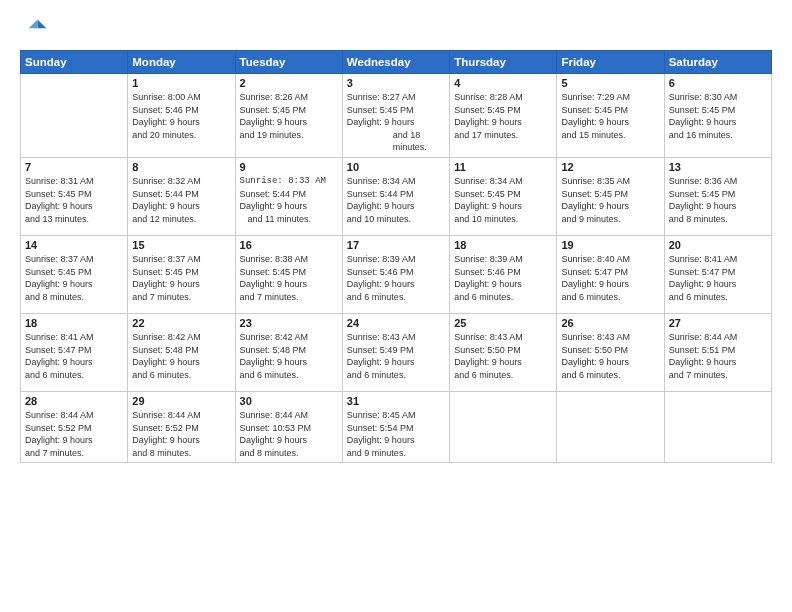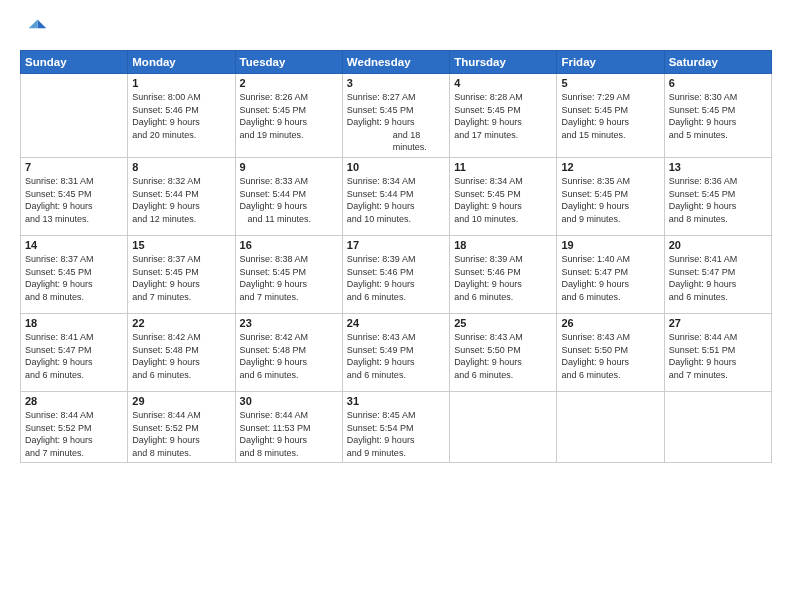--- a/index.html
+++ b/index.html
@@ -177,21 +177,21 @@
               <span style="display: block;">Daylight: 9 hours</span>
               <span style="display: block;">and 15 minutes.</span>
             </div>
           </td>
           <td>
             <span class="day-num">6</span>
             <div class="cell-text">
               <span style="display: block;">Sunrise: 8:30 AM</span>
               <span style="display: block;">Sunset: 5:45 PM</span>
               <span style="display: block;">Daylight: 9 hours</span>
-              <span style="display: block;">and 5 minutes.</span>
+              <span style="display: block;">and 16 minutes.</span>
             </div>
           </td>
         </tr>
         <tr>
           <td>
             <span class="day-num">7</span>
             <div class="cell-text">
               <span style="display: block;">Sunrise: 8:31 AM</span>
               <span style="display: block;">Sunset: 5:45 PM</span>
               <span style="display: block;">Daylight: 9 hours</span>
@@ -203,21 +203,21 @@
             <div class="cell-text">
               <span style="display: block;">Sunrise: 8:32 AM</span>
               <span style="display: block;">Sunset: 5:44 PM</span>
               <span style="display: block;">Daylight: 9 hours</span>
               <span style="display: block;">and 12 minutes.</span>
             </div>
           </td>
           <td>
             <span class="day-num">9</span>
             <div class="cell-text">
-              <span style="display: block;">Sunrise: 8:33 AM</span>
+              <span style="display: block; font-family: Liberation Mono, monospace;">Sunrise: 8:33 AM</span>
               <span style="display: block;">Sunset: 5:44 PM</span>
               <span style="display: block;">Daylight: 9 hours</span>
               <span style="display: block; padding-left: 8px;">and 11 minutes.</span>
             </div>
           </td>
           <td>
             <span class="day-num">10</span>
             <div class="cell-text">
               <span style="display: block;">Sunrise: 8:34 AM</span>
               <span style="display: block;">Sunset: 5:44 PM</span>
@@ -295,21 +295,21 @@
             <div class="cell-text">
               <span style="display: block;">Sunrise: 8:39 AM</span>
               <span style="display: block;">Sunset: 5:46 PM</span>
               <span style="display: block;">Daylight: 9 hours</span>
               <span style="display: block;">and 6 minutes.</span>
             </div>
           </td>
           <td>
             <span class="day-num">19</span>
             <div class="cell-text">
-              <span style="display: block;">Sunrise: 1:40 AM</span>
+              <span style="display: block;">Sunrise: 8:40 AM</span>
               <span style="display: block;">Sunset: 5:47 PM</span>
               <span style="display: block;">Daylight: 9 hours</span>
               <span style="display: block;">and 6 minutes.</span>
             </div>
           </td>
           <td>
             <span class="day-num">20</span>
             <div class="cell-text">
               <span style="display: block;">Sunrise: 8:41 AM</span>
               <span style="display: block;">Sunset: 5:47 PM</span>
@@ -399,21 +399,21 @@
               <span style="display: block;">Sunrise: 8:44 AM</span>
               <span style="display: block;">Sunset: 5:52 PM</span>
               <span style="display: block;">Daylight: 9 hours</span>
               <span style="display: block;">and 8 minutes.</span>
             </div>
           </td>
           <td>
             <span class="day-num">30</span>
             <div class="cell-text">
               <span style="display: block;">Sunrise: 8:44 AM</span>
-              <span style="display: block;">Sunset: 11:53 PM</span>
+              <span style="display: block;">Sunset: 10:53 PM</span>
               <span style="display: block;">Daylight: 9 hours</span>
               <span style="display: block;">and 8 minutes.</span>
             </div>
           </td>
           <td>
             <span class="day-num">31</span>
             <div class="cell-text">
               <span style="display: block;">Sunrise: 8:45 AM</span>
               <span style="display: block;">Sunset: 5:54 PM</span>
               <span style="display: block;">Daylight: 9 hours</span>

